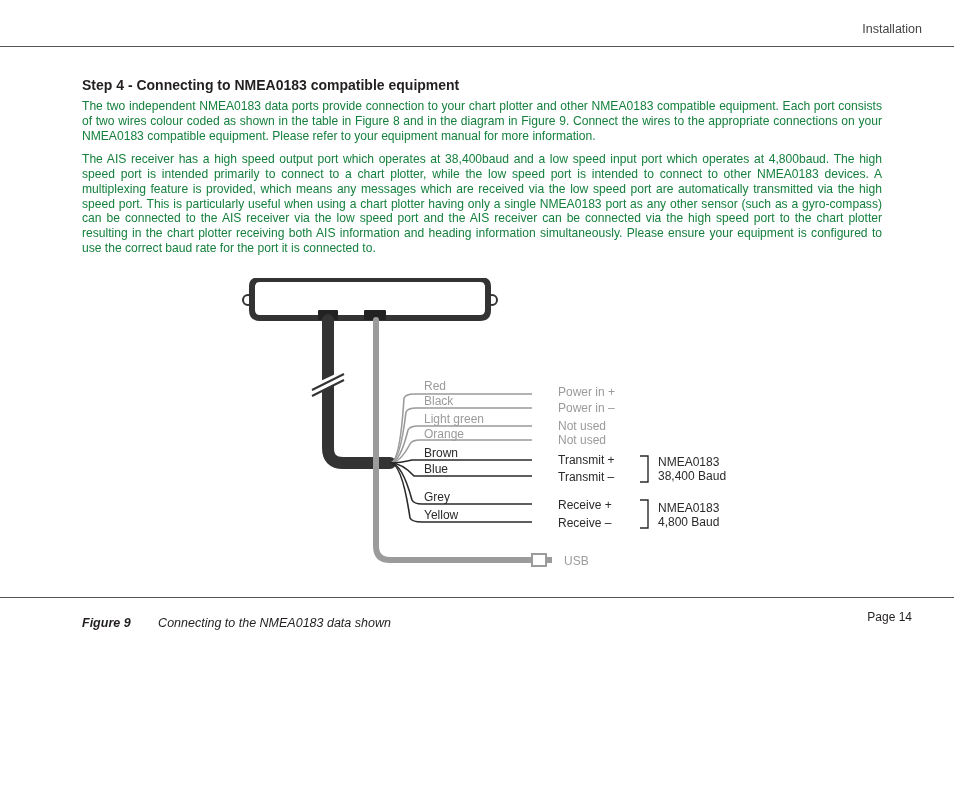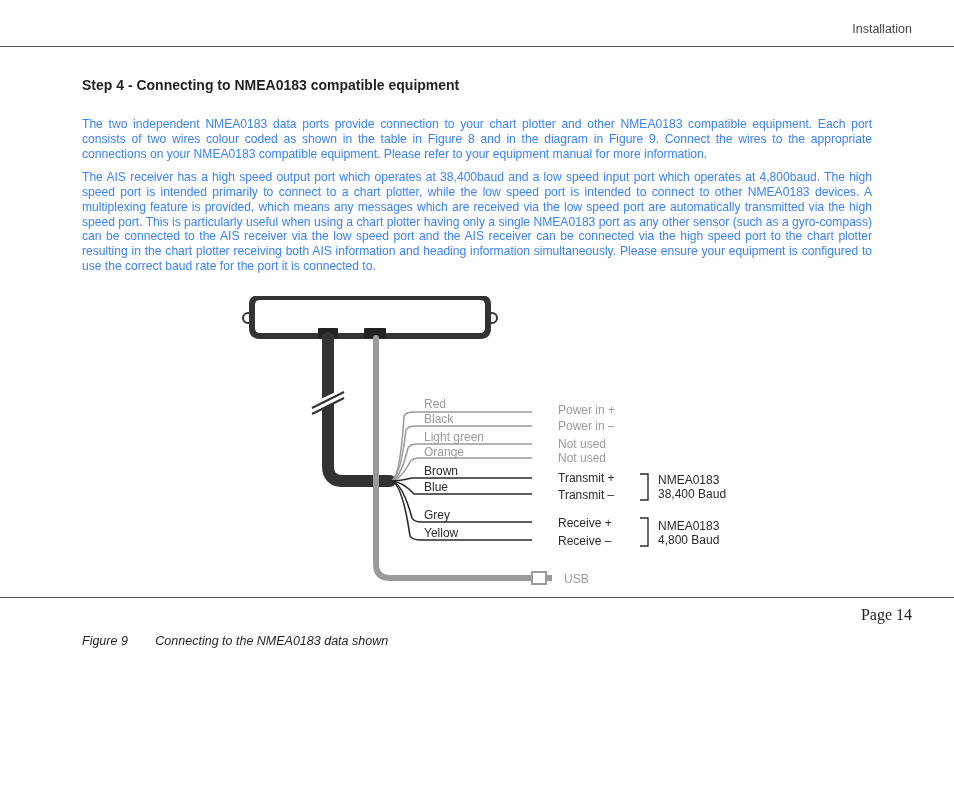--- a/index.html
+++ b/index.html
@@ -1,27 +1,27 @@
 <!DOCTYPE html>
 <html><head>
 <meta charset="utf-8">
 <style>
   * { box-sizing: border-box; margin: 0; padding: 0; }
   html, body { width: 954px; height: 810px; background: #fff; font-family: Arial, Helvetica, sans-serif; color: #231f20; }
-  .page { width: 954px; height: 646px; position: relative; padding: 22px 42px 0 42px; }
+  .page { width: 954px; height: 646px; position: relative; padding: 22px 32px 0 42px; }
   .hdr { text-align: right; font-size: 12.5px; color: #444; margin-bottom: 10px; }
   .rule-top { border-top: 1px solid #555; margin: 0 -42px 30px -42px; }
   .content { padding: 0 40px 0 40px; }
-  h3 { font-size: 14px; font-weight: bold; margin-bottom: 24px; }
-  p { font-size: 12.1px; line-height: 1.22; text-align: justify; margin-bottom: 9px; color: #3b82f6; }
+  h3 { font-size: 14px; font-weight: bold; margin-bottom: 6px; }
+  p { font-size: 12.1px; line-height: 1.22; text-align: justify; margin-bottom: 9px; color: #15803d; }
   .figcap { font-size: 12.5px; font-style: italic; margin-top: 18px; }
-  .figcap .figno { font-style: italic; margin-right: 24px; }
+  .figcap .figno { font-style: italic; margin-right: 24px; font-weight: bold; }
   .diagram-wrap { margin: 22px 0 0 150px; width: 560px; text-decoration: underline; }
   svg { display: block; }
-  .pgno { position: absolute; right: 42px; bottom: 22px; font-size: 16px; font-family: Liberation Serif, serif; }
+  .pgno { position: absolute; right: 42px; bottom: 22px; font-size: 12px; }
   .rule-bot { position: absolute; left: 0; right: 0; bottom: 48px; border-top: 1px solid #555; }
   .lbl { font-family: Arial, sans-serif; }
 </style>
 </head>
 <body>
 
 <div class="page">
   <div class="hdr">Installation</div>
   <div class="rule-top"></div>
 

